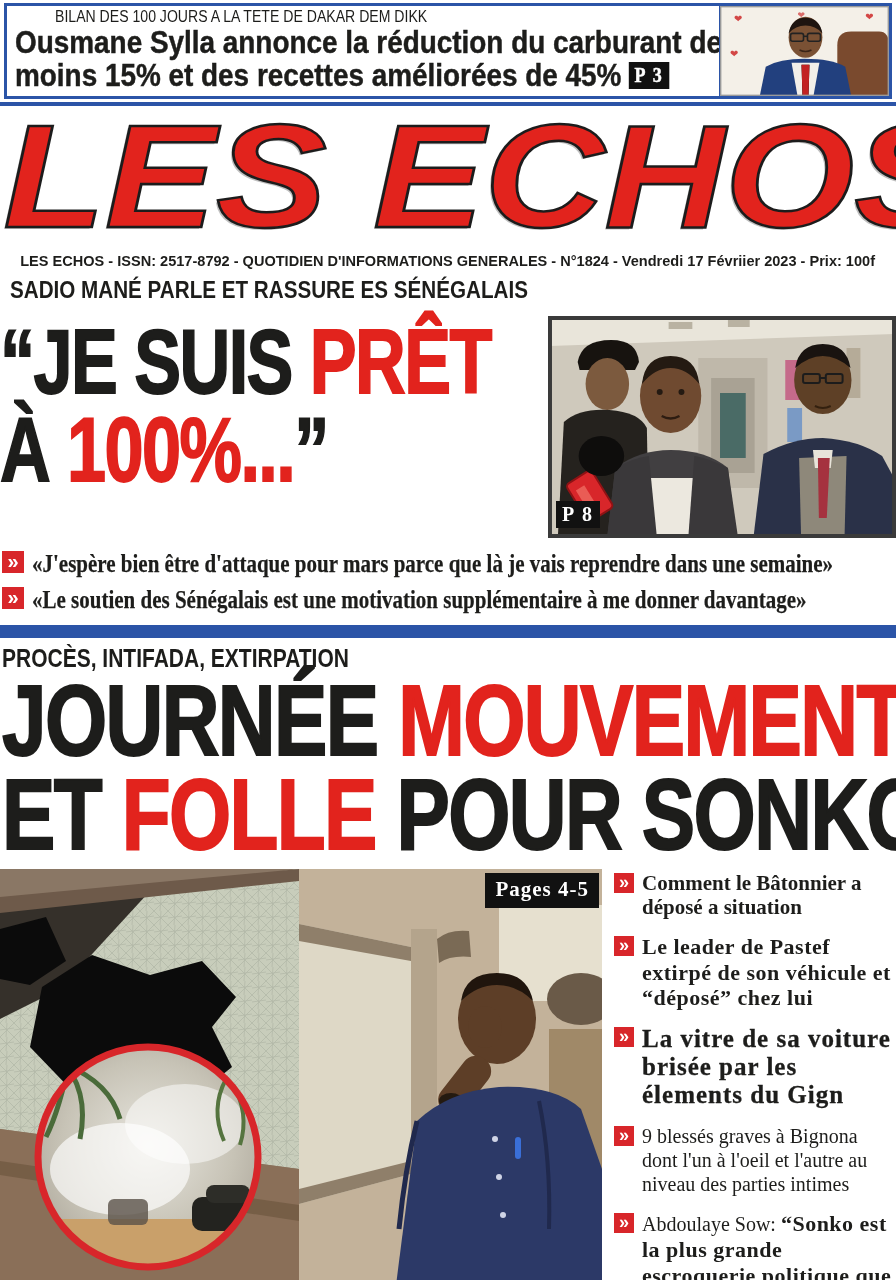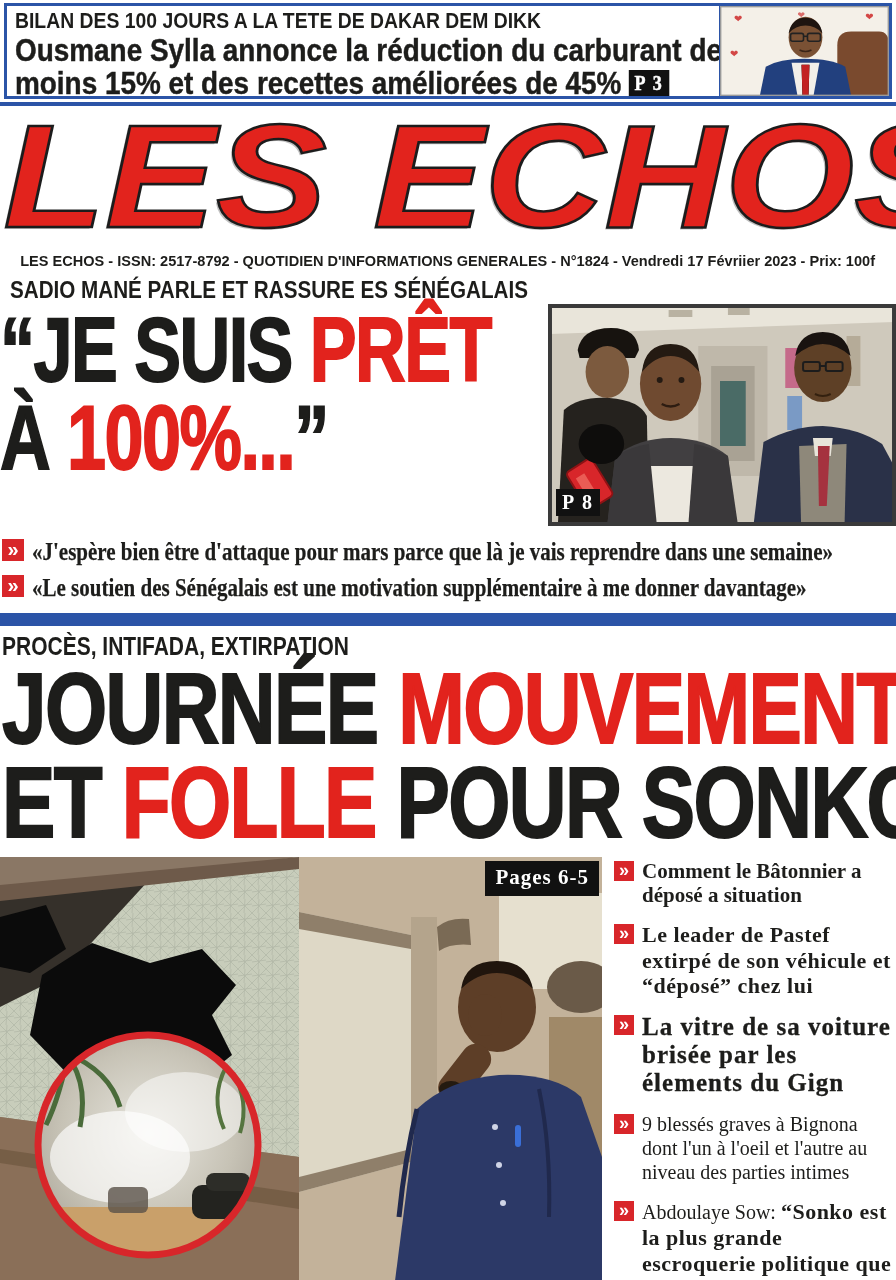--- a/index.html
+++ b/index.html
@@ -12,21 +12,21 @@
   .blk { color:#1d1d1b; }
   .heavy { font-weight:bold; -webkit-text-stroke:0.020em currentColor; }
   .cond { display:inline-block; transform:scaleX(var(--sx,0.8)); transform-origin:0 50%; white-space:nowrap; }
 
   
   .top-banner {
     margin:3px 4px 0 4px; height:96px; border:3px solid #2b54a7;
     display:flex; align-items:stretch; background:#fff; overflow:hidden;
   }
   .banner-text { flex:1; padding:2px 0 0 8px; overflow:hidden; }
-  .banner-kicker { font-size:22px; font-weight:bold; letter-spacing:0px; }
+  .banner-kicker { font-size:16px; font-weight:normal; letter-spacing:0px;margin-left:40px; }
   .banner-kicker .cond { --sx:0.88; }
   .banner-headline {
     width:790px; font-size:31px; font-weight:bold; line-height:1.05;
     transform:scaleX(0.90); transform-origin:0 0; margin-top:1px;
     -webkit-text-stroke:0.015em currentColor;
   }
   .pbadge {
     display:inline-block; background:#111; color:#fff;
     font-family:"Liberation Serif", serif; font-weight:bold;
     font-size:20px; line-height:1; padding:3px 6px 4px 6px; vertical-align:4px;
@@ -46,21 +46,21 @@
     white-space:nowrap; padding-left:3px;
     text-shadow:-2px 2px 0 rgba(0,0,0,0.25);
   }
   .issn-row { display:flex; align-items:center; justify-content:center; gap:10px; height:24px; }
   .issn-text { font-size:15px; font-weight:bold; white-space:nowrap; letter-spacing:0; transform:scaleX(0.97); }
 
   
   .kicker-line { font-size:24px; font-weight:bold; padding-left:10px; }
   .kicker-line .cond { --sx:0.86; }
   .mane-section { margin-top:4px; }
-  .mane-row { display:flex; height:222px; margin-top:0; }
+  .mane-row { display:flex; height:222px; margin-top:12px; }
   .mane-headline { width:548px; flex:none; padding-top:2px; }
   .mane-headline .hl { font-size:90px; line-height:0.98; letter-spacing:-2px; }
   .mane-headline .cond { --sx:0.78; }
   .mane-photo { position:relative; flex:1; border:2px solid #3a3a3a; background:#f9a8d4; overflow:hidden; }
   .mane-photo svg { display:block; width:100%; height:100%; }
   .p8-badge { position:absolute; left:6px; bottom:8px; }
 
   .quotes { margin-top:10px; padding-left:2px; }
   .quote-item { display:flex; align-items:flex-start; margin-bottom:4px; }
   .marker {
@@ -289,21 +289,21 @@
           <ellipse cx="186" cy="158" rx="17" ry="21" fill="#5d3e27"></ellipse>
           <ellipse cx="152" cy="232" rx="12" ry="8" fill="#241a10"></ellipse>
           <path d="M96,424 L118,252 Q150,222 200,218 Q256,216 282,240 L303,300 L303,424 Z" fill="#2c3967"></path>
           <path d="M118,252 Q106,300 100,360" stroke="#20294d" stroke-width="5" fill="none"></path>
           <path d="M240,232 Q252,290 250,360" stroke="#20294d" stroke-width="4" fill="none"></path>
           <circle cx="196" cy="270" r="3" fill="#cfd4e6"></circle>
           <circle cx="200" cy="308" r="3" fill="#cfd4e6"></circle>
           <circle cx="204" cy="346" r="3" fill="#cfd4e6"></circle>
           <rect x="216" y="268" width="6" height="22" rx="3" fill="#3a6fd8"></rect>
         </svg>
-        <span class="pages-badge">Pages 6-5</span>
+        <span class="pages-badge">Pages 4-5</span>
       </div>
 
       <div class="bullet-col">
         <div class="bullet-item">
           <span class="marker">»</span>
           <span class="b-serif-bold">Comment le Bâtonnier a déposé a situation</span>
         </div>
         <div class="bullet-item">
           <span class="marker">»</span>
           <span class="b-serif-bold" style="font-size:22px; letter-spacing:0.5px;">Le leader de Pastef extirpé de son véhicule et “déposé” chez lui</span>

